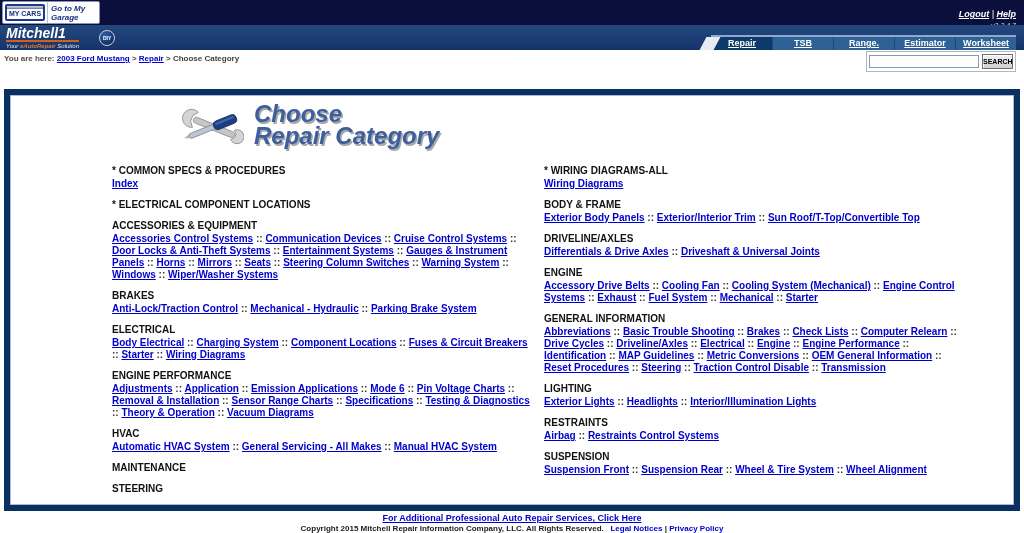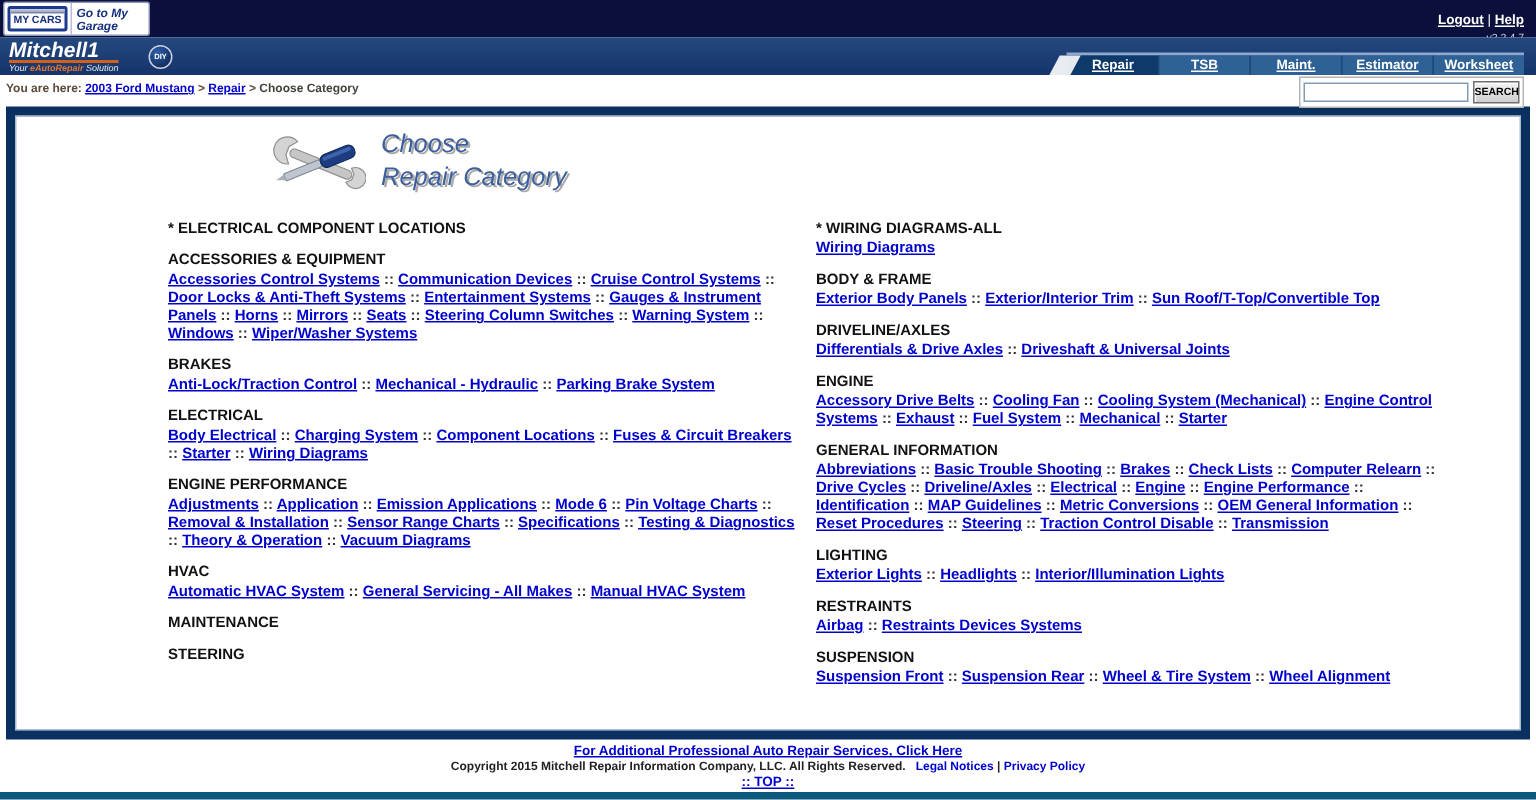--- a/index.html
+++ b/index.html
@@ -9,21 +9,21 @@
   
   .topbar { height:25px; background:#0a0f3c; position:relative; }
   .garage-box { position:absolute; left:2px; top:1px; height:23px; background:#fff;
     border:1px solid #8a93b8; border-radius:2px; display:flex; align-items:stretch; }
   .mycars-btn { width:40px; margin:2px; border:2px solid #1b3a8c; border-radius:2px;
     background:#fdfdfd; display:flex; flex-direction:column; align-items:center; cursor:pointer; }
   .mycars-strip { width:100%; height:4px; background:linear-gradient(#cdd4e2,#9aa5bd); border-bottom:1px solid #7c86a3; }
   .mycars-label { font-size:7px; font-weight:bold; color:#16307e; letter-spacing:0; line-height:10px; }
   .garage-btn { width:52px; padding:2px 3px; font-size:8px; font-weight:bold; font-style:italic;
     color:#16307e; line-height:9px; border-left:1px solid #b8bfd4; cursor:pointer; }
-  .session { position:absolute; right:8px; top:3px; text-align:right; }
+  .session { position:absolute; right:8px; top:3px; text-align:right;font-style:italic; }
   .session a { color:#fff; font-size:9px; font-weight:bold; text-decoration:underline; cursor:pointer; }
   .session .bar { color:#fff; font-size:9px; }
   .version { color:#cdd3e8; font-size:7px; margin-top:1px; }
 
   
   .logobar { height:25px; background:linear-gradient(#24497f,#15336a); position:relative; }
   .logo { position:absolute; left:6px; top:1px; display:flex; align-items:center; gap:20px; }
   .logo-text { display:flex; flex-direction:column; }
   .logo-title { color:#fff; font-weight:bold; font-style:italic; font-size:14px; line-height:14px;
     border-bottom:2px solid #d2601a; padding-right:2px; }
@@ -34,37 +34,37 @@
     align-items:center; justify-content:center; }
   .tabwrap { position:absolute; right:8px; bottom:0; display:flex; align-items:flex-end; }
   .tab-slash { width:14px; height:13px; background:#fff; transform:skewX(-28deg); margin-right:-6px; opacity:.9; }
   .tabstrip { display:flex; border-top:2px solid #8ea9cd; }
   .tab { width:61px; height:13px; background:#2e6195; border-left:1px solid #1c4a78;
     color:#fff; font-size:9px; font-weight:bold; text-decoration:underline; text-align:center;
     line-height:13px; cursor:pointer; }
   .tab.active { background:#0d3a6b; }
 
   
-  .utilrow { height:20px; background:#fff; position:relative; }
+  .utilrow { height:38px; background:#fff; position:relative; }
   .breadcrumb { position:absolute; left:4px; top:4px; font-size:8px; font-weight:bold; color:#5a4a3a; }
   .breadcrumb a { color:#0000cc; text-decoration:underline; cursor:pointer; }
   .breadcrumb .cur { color:#44403a; }
   .searchbox { position:absolute; right:8px; top:1px; width:150px; height:21px;
     border:1px solid #b5b5b5; background:#fff; display:flex; align-items:center; padding:0 2px; }
   .search-input { width:110px; height:13px; border:1px solid #7f9db9; font-size:8px; padding:0 2px; }
   .search-btn { margin-left:3px; width:31px; height:15px; font-size:7px; font-weight:bold;
     font-family:"Liberation Sans",sans-serif; color:#000;
     background:linear-gradient(#f4f4f4,#cfcfcf); border:1px solid #707070;
     box-shadow:inset 1px 1px 0 #fff; cursor:pointer; }
 
   
   .content { margin:1px 4px 0 4px; border:6px solid #0a3060; background:#fff; height:422px;
     box-shadow:inset 0 0 0 1px #a9bcd4; overflow:hidden; }
   .title-row { display:flex; align-items:flex-start; gap:10px; padding:8px 0 0 172px; height:62px; }
-  .page-title { font-size:17px; line-height:22px; font-weight:normal; font-style:italic;
+  .page-title { font-size:24px; line-height:22px; font-weight:bold; font-style:italic;
     color:#3d5f9c; text-shadow:1.5px 1.5px 0 #a8a8a8; }
   .columns { display:grid; grid-template-columns:418px 425px; gap:14px; padding:8px 0 0 102px; }
   .section { margin-bottom:9px; }
   .sec-heading { font-size:10px; font-weight:bold; color:#111; line-height:12px; margin-bottom:1px; }
   .sec-links { font-size:10px; font-weight:bold; line-height:12px; color:#333; }
   .sec-links a { color:#0000cc; text-decoration:underline; cursor:pointer; }
 
   
   .footer { text-align:center; padding-top:2px; }
   .footer-promo { font-size:9px; line-height:11px; }
@@ -100,21 +100,21 @@
       <div class="logo-title">Mitchell1</div>
       <div class="logo-tagline"><span>Your </span><span class="em">eAutoRepair</span><span> Solution</span></div>
     </div>
     <div class="diy-badge">DIY</div>
   </div>
   <div class="tabwrap">
     <div class="tab-slash"></div>
     <div class="tabstrip">
         <div class="tab active">Repair</div>
         <div class="tab">TSB</div>
-        <div class="tab">Maint.</div>
+        <div class="tab">Range.</div>
         <div class="tab">Estimator</div>
         <div class="tab">Worksheet</div>
       </div>
   </div>
 </div>
 
 <div class="utilrow">
   <div class="breadcrumb">
     <span>You are here:</span>
     <a>2003 Ford Mustang</a>
@@ -145,20 +145,24 @@
       </g>
     </svg>
     <div class="page-title">
       <div>Choose</div>
       <div>Repair Category</div>
     </div>
   </div>
   <div class="columns">
     <div>
         <div class="section">
+          <div class="sec-heading">* COMMON SPECS &amp; PROCEDURES</div>
+          <div class="sec-links"><a>Index</a></div>
+        </div>
+        <div class="section">
           <div class="sec-heading">* ELECTRICAL COMPONENT LOCATIONS</div>
         </div>
         <div class="section">
           <div class="sec-heading">ACCESSORIES &amp; EQUIPMENT</div>
           <div class="sec-links"><a>Accessories Control Systems</a><span> :: </span><a>Communication Devices</a><span> :: </span><a>Cruise Control Systems</a><span> :: </span><a>Door Locks &amp; Anti-Theft Systems</a><span> :: </span><a>Entertainment Systems</a><span> :: </span><a>Gauges &amp; Instrument Panels</a><span> :: </span><a>Horns</a><span> :: </span><a>Mirrors</a><span> :: </span><a>Seats</a><span> :: </span><a>Steering Column Switches</a><span> :: </span><a>Warning System</a><span> :: </span><a>Windows</a><span> :: </span><a>Wiper/Washer Systems</a></div>
         </div>
         <div class="section">
           <div class="sec-heading">BRAKES</div>
           <div class="sec-links"><a>Anti-Lock/Traction Control</a><span> :: </span><a>Mechanical - Hydraulic</a><span> :: </span><a>Parking Brake System</a></div>
         </div>
@@ -201,21 +205,21 @@
         <div class="section">
           <div class="sec-heading">GENERAL INFORMATION</div>
           <div class="sec-links"><a>Abbreviations</a><span> :: </span><a>Basic Trouble Shooting</a><span> :: </span><a>Brakes</a><span> :: </span><a>Check Lists</a><span> :: </span><a>Computer Relearn</a><span> :: </span><a>Drive Cycles</a><span> :: </span><a>Driveline/Axles</a><span> :: </span><a>Electrical</a><span> :: </span><a>Engine</a><span> :: </span><a>Engine Performance</a><span> :: </span><a>Identification</a><span> :: </span><a>MAP Guidelines</a><span> :: </span><a>Metric Conversions</a><span> :: </span><a>OEM General Information</a><span> :: </span><a>Reset Procedures</a><span> :: </span><a>Steering</a><span> :: </span><a>Traction Control Disable</a><span> :: </span><a>Transmission</a></div>
         </div>
         <div class="section">
           <div class="sec-heading">LIGHTING</div>
           <div class="sec-links"><a>Exterior Lights</a><span> :: </span><a>Headlights</a><span> :: </span><a>Interior/Illumination Lights</a></div>
         </div>
         <div class="section">
           <div class="sec-heading">RESTRAINTS</div>
-          <div class="sec-links"><a>Airbag</a><span> :: </span><a>Restraints Devices Systems</a></div>
+          <div class="sec-links"><a>Airbag</a><span> :: </span><a>Restraints Control Systems</a></div>
         </div>
         <div class="section">
           <div class="sec-heading">SUSPENSION</div>
           <div class="sec-links"><a>Suspension Front</a><span> :: </span><a>Suspension Rear</a><span> :: </span><a>Wheel &amp; Tire System</a><span> :: </span><a>Wheel Alignment</a></div>
         </div>
       </div>
   </div>
 </div>
 
 <div class="footer">

